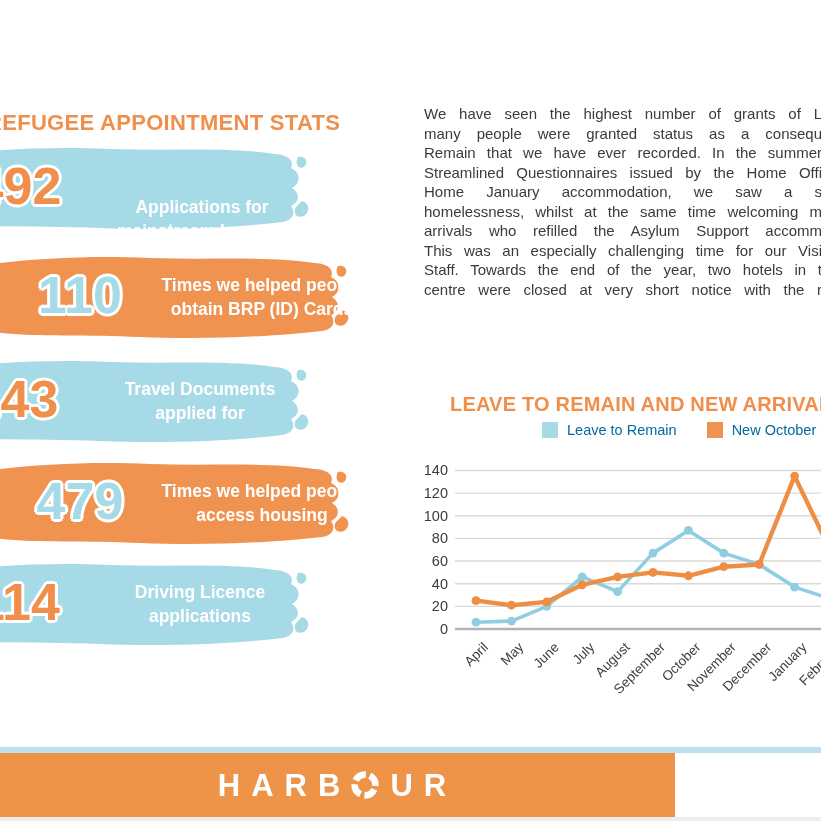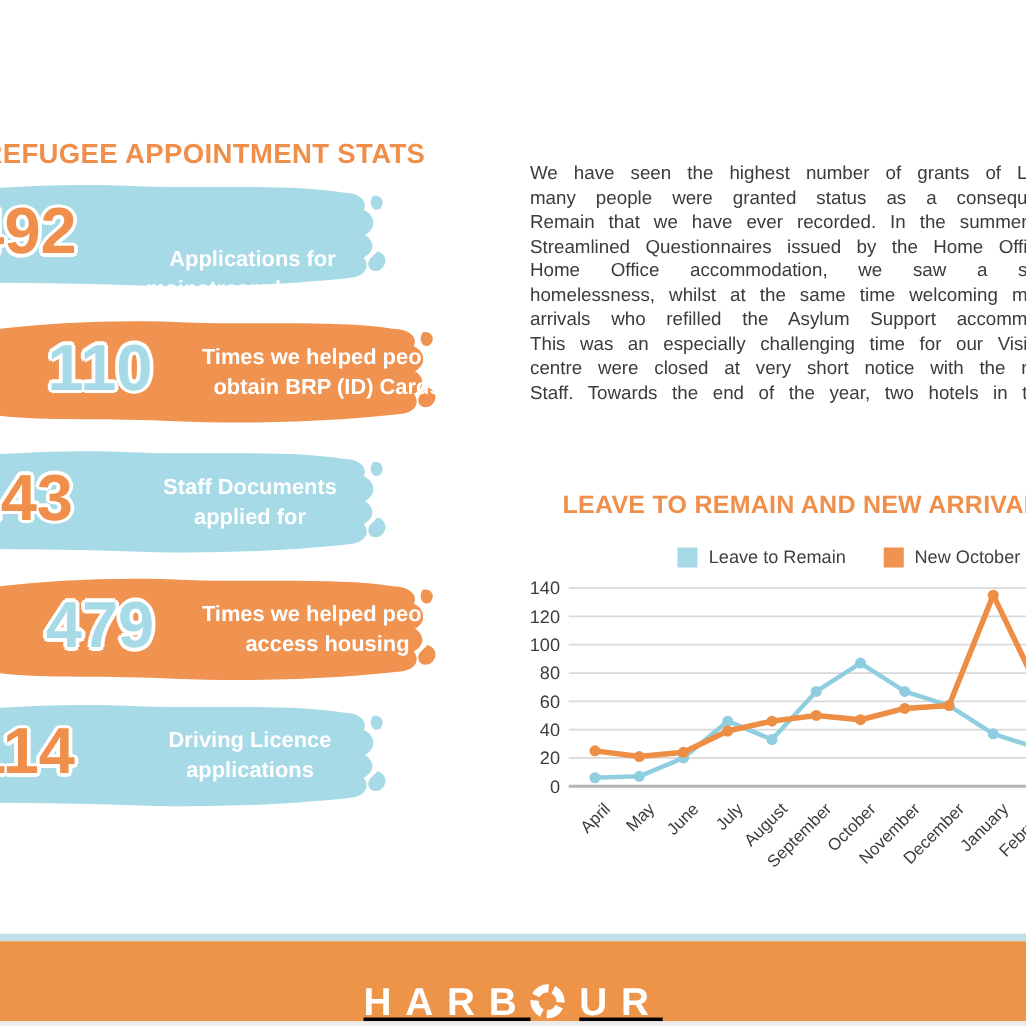--- a/index.html
+++ b/index.html
@@ -32,44 +32,44 @@
   }
   
   .row-0{top:143px;left:-70px;} .row-0 .stat-value{left:88px;}  .row-0 .stat-label{left:272px;margin-top:31px;}
   .row-1{top:252px;left:-30px;} .row-1 .stat-value{left:110px;} .row-1 .stat-label{left:292px;}
   .row-2{top:356px;left:-70px;} .row-2 .stat-value{left:85px;}  .row-2 .stat-label{left:270px;}
   .row-3{top:458px;left:-30px;} .row-3 .stat-value{left:110px;} .row-3 .stat-label{left:292px;}
   .row-4{top:559px;left:-70px;} .row-4 .stat-value{left:88px;}  .row-4 .stat-label{left:270px;}
   
   .para{
     position:absolute;top:104px;left:424px;width:398px;
-    color:var(--text-dark);font-size:15px;line-height:19.5px;margin-top:25px;
+    color:var(--text-dark);font-size:15px;line-height:19.5px;
   }
   .para .pline{
     text-align:justify;text-align-last:justify;white-space:nowrap;overflow:visible;
   }
   
   .chart-title{
     position:absolute;top:393px;left:450px;white-space:nowrap;
     font-size:20px;font-weight:700;letter-spacing:.2px;color:var(--orange-accent);
   }
   .legend{
-    position:absolute;top:438px;left:542px;display:flex;gap:30px;align-items:flex-end;
-    font-size:14.5px;font-weight:500;color:#404040;
+    position:absolute;top:422px;left:542px;display:flex;gap:30px;align-items:flex-end;
+    font-size:14.5px;font-weight:500;color:#0369a1;
   }
   .legend-item{display:flex;align-items:center;gap:9px;}
   .swatch{width:16px;height:16px;display:inline-block;}
   .swatch-blue{background:var(--light-blue);}
   .swatch-orange{background:var(--orange-badge);}
   .chart-svg{position:absolute;top:450px;left:0;width:821px;height:250px;}
   
   .footer-strip{position:absolute;left:0;top:747px;width:821px;height:6px;background:var(--footer-strip);}
   .footer-bar{
-    position:absolute;left:0;top:753px;width:821px;height:64px;background:var(--footer-orange);
-    display:flex;align-items:flex-end;justify-content:center;text-decoration:underline;
+    position:absolute;left:0;top:753px;width:675px;height:64px;background:var(--footer-orange);
+    display:flex;align-items:center;justify-content:center;
   }
   .footer-bottom{position:absolute;left:0;top:817px;width:821px;height:4px;background:#ededed;}
   .logo{
     display:flex;align-items:center;color:#fff;font-weight:700;
     font-size:31px;letter-spacing:11px;line-height:1;
   }
   .logo .ring{margin:0 9px 0 -2px;display:block;}
 </style>
 </head>
 <body>
@@ -100,21 +100,21 @@
 obtain BRP (ID) Cards</div>
   </div>
 
   <div class="stat-row row-2">
     <svg class="badge badge-blue" viewBox="0 0 420 90" preserveAspectRatio="none" aria-hidden="true">
       <path d="M10,14 C2,20 0,30 3,45 C0,62 4,74 14,78 C50,86 110,82 170,85 C240,88 310,84 352,79 C363,77 366,70 361,63 C371,58 369,49 362,45 C372,39 370,29 361,25 C365,17 356,11 344,11 C300,4 240,8 180,6 C120,3 50,7 10,14 Z"></path>
       <path d="M372,58 C379,60 381,68 374,73 C367,76 362,70 366,64 Z"></path>
       <path d="M368,14 C375,12 379,19 374,24 C369,27 364,21 368,14 Z"></path>
     </svg>
     <div class="stat-value value-orange">143</div>
-    <div class="stat-label">Staff Documents
+    <div class="stat-label">Travel Documents
 applied for</div>
   </div>
 
   <div class="stat-row row-3">
     <svg class="badge badge-orange" viewBox="0 0 420 90" preserveAspectRatio="none" aria-hidden="true">
       <path d="M10,14 C2,20 0,30 3,45 C0,62 4,74 14,78 C50,86 110,82 170,85 C240,88 310,84 352,79 C363,77 366,70 361,63 C371,58 369,49 362,45 C372,39 370,29 361,25 C365,17 356,11 344,11 C300,4 240,8 180,6 C120,3 50,7 10,14 Z"></path>
       <path d="M372,58 C379,60 381,68 374,73 C367,76 362,70 366,64 Z"></path>
       <path d="M368,14 C375,12 379,19 374,24 C369,27 364,21 368,14 Z"></path>
     </svg>
     <div class="stat-value value-blue">479</div>
@@ -131,26 +131,26 @@
     <div class="stat-value value-orange">114</div>
     <div class="stat-label">Driving Licence
 applications</div>
   </div>
 
   <div class="para">
     <div class="pline">We have seen the highest number of grants of L</div>
     <div class="pline">many people were granted status as a consequ</div>
     <div class="pline">Remain that we have ever recorded. In the summer</div>
     <div class="pline">Streamlined Questionnaires issued by the Home Offi</div>
-    <div class="pline">Home Office accommodation, we saw a s</div>
+    <div class="pline">Home January accommodation, we saw a s</div>
     <div class="pline">homelessness, whilst at the same time welcoming m</div>
     <div class="pline">arrivals who refilled the Asylum Support accomm</div>
     <div class="pline">This was an especially challenging time for our Visi</div>
+    <div class="pline">Staff. Towards the end of the year, two hotels in t</div>
     <div class="pline">centre were closed at very short notice with the r</div>
-    <div class="pline">Staff. Towards the end of the year, two hotels in t</div>
   </div>
 
   <div class="chart-title">LEAVE TO REMAIN AND NEW ARRIVALS</div>
 
   <div class="legend">
     <div class="legend-item">
       <span class="swatch swatch-blue"></span>
       <span>Leave to Remain</span>
     </div>
     <div class="legend-item">

